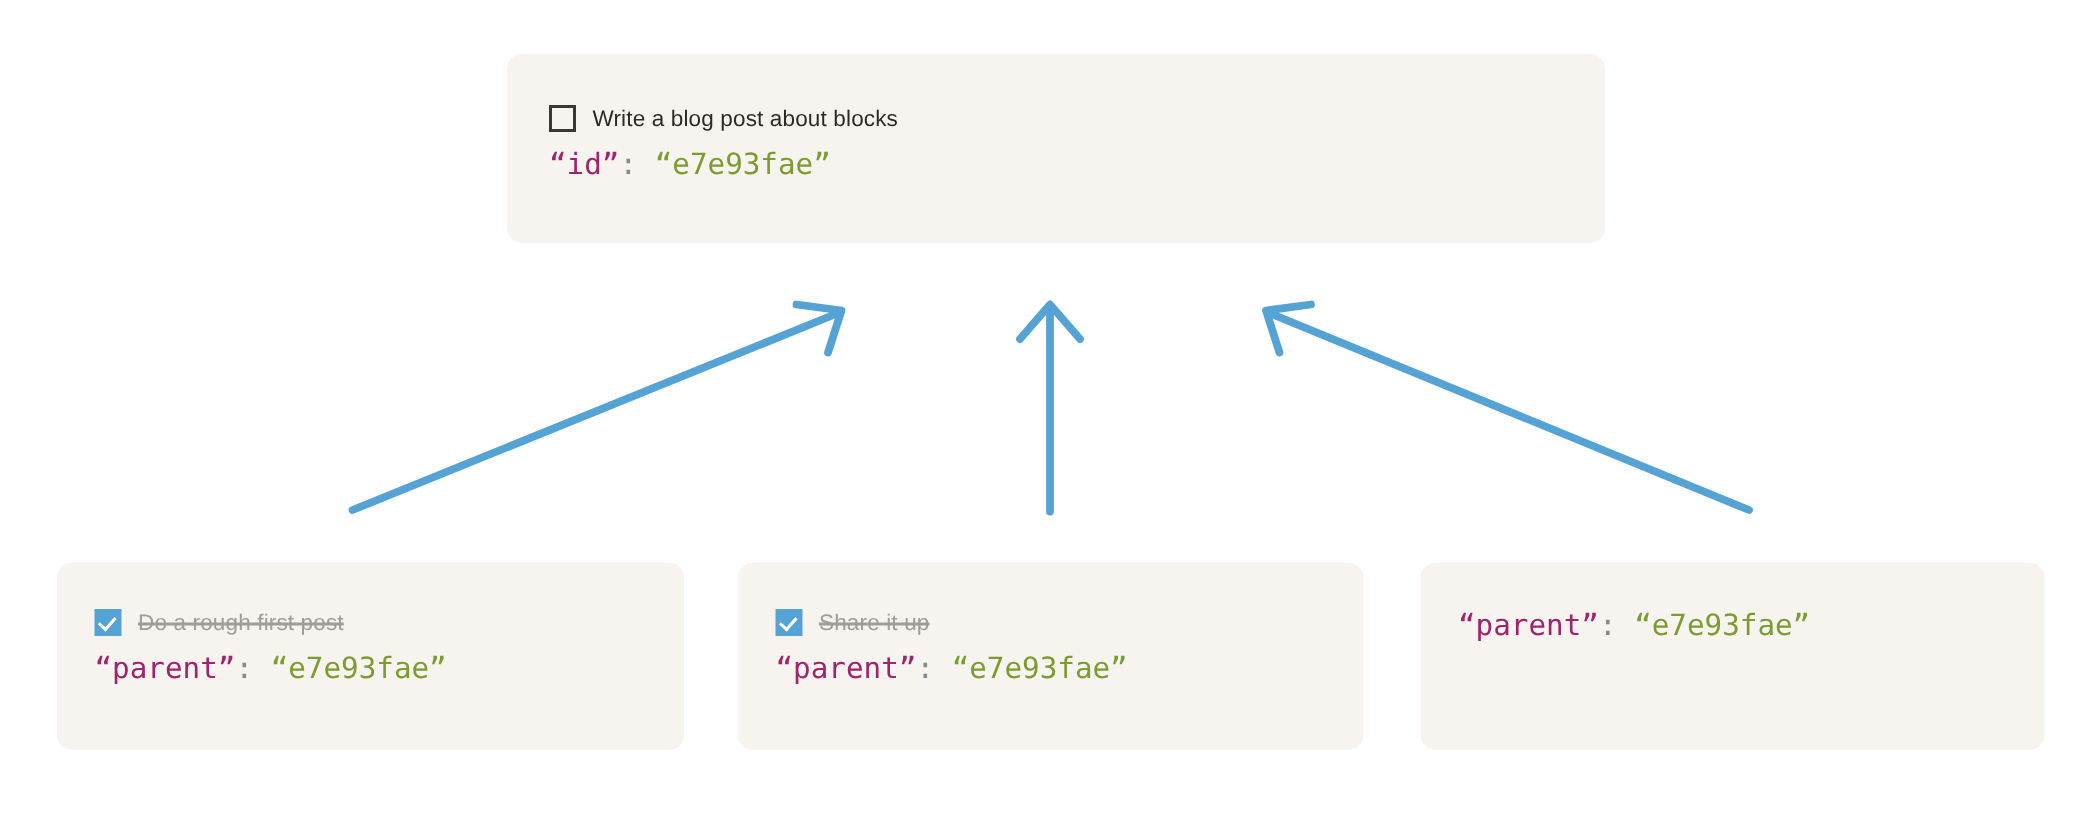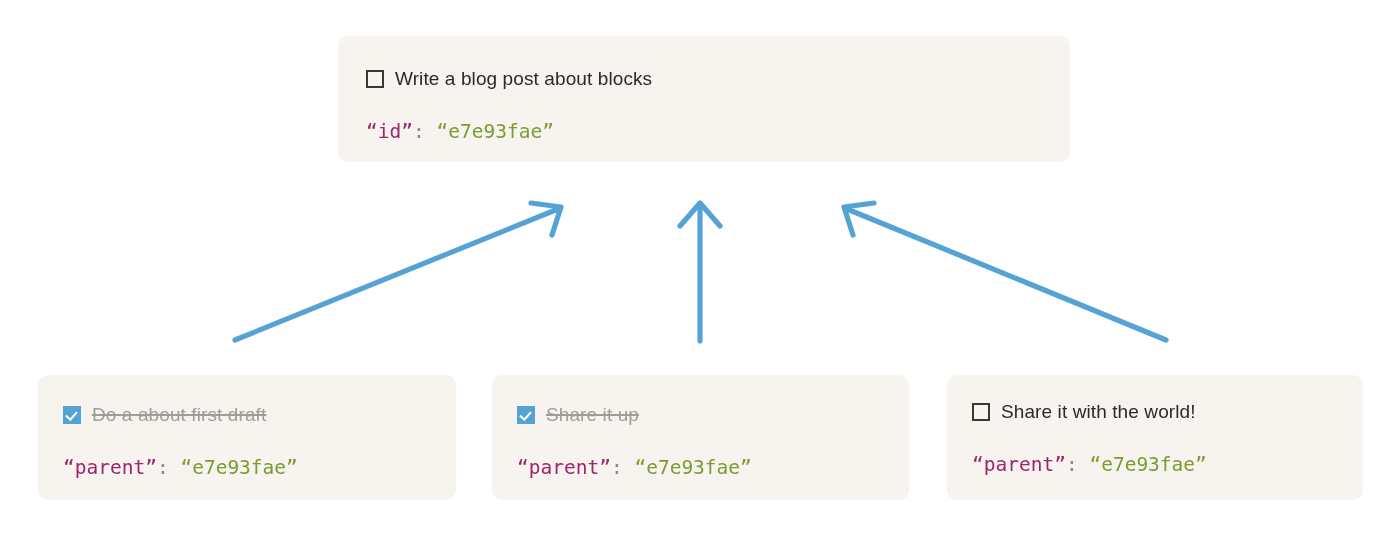--- a/index.html
+++ b/index.html
@@ -83,34 +83,34 @@
     left: 5px;
     top: 3px;
     width: 5px;
     height: 9px;
     border: solid #ffffff;
     border-width: 0 2.2px 2.2px 0;
     transform: rotate(42deg);
   }
 
   .task-label {
-    font-size: 19px;
+    font-size: 15px;
     color: #2c2a26;
     letter-spacing: 0.1px;
     white-space: nowrap;
   }
   .task-label.done {
     color: #a09c98;
     text-decoration: line-through;
     text-decoration-color: #a09c98;
     text-decoration-thickness: 1.5px;
   }
 
   .json-row {
-    margin-top: 28px;
+    margin-top: 6px;
     font-family: "DejaVu Sans Mono", monospace;
     font-size: 19.5px;
     white-space: nowrap;
     letter-spacing: 0px;
   }
   .json-key   { color: #a0246c; }
   .json-colon { color: #8a8a8a; }
   .json-value { color: #7d9b31; }
   .json-gap   { color: transparent; }
 
@@ -179,21 +179,21 @@
       <div class="json-row">
         <span class="json-key">“id”</span><span class="json-colon">:</span><span class="json-gap">&nbsp;</span><span class="json-value">“e7e93fae”</span>
       </div>
     </div>
   </div>
 
   <div class="card" id="card-child-1">
     <div class="card-inner">
       <div class="task-row">
         <span class="checkbox-checked"></span>
-        <span class="task-label done">Do a about first draft</span>
+        <span class="task-label done">Do a rough first post</span>
       </div>
       <div class="json-row">
         <span class="json-key">“parent”</span><span class="json-colon">:</span><span class="json-gap">&nbsp;</span><span class="json-value">“e7e93fae”</span>
       </div>
     </div>
   </div>
 
   <div class="card" id="card-child-2">
     <div class="card-inner">
       <div class="task-row">
@@ -201,23 +201,19 @@
         <span class="task-label done">Share it up</span>
       </div>
       <div class="json-row">
         <span class="json-key">“parent”</span><span class="json-colon">:</span><span class="json-gap">&nbsp;</span><span class="json-value">“e7e93fae”</span>
       </div>
     </div>
   </div>
 
   <div class="card" id="card-child-3">
     <div class="card-inner">
-      <div class="task-row">
-        <span class="checkbox-empty"></span>
-        <span class="task-label">Share it with the world!</span>
-      </div>
       <div class="json-row">
         <span class="json-key">“parent”</span><span class="json-colon">:</span><span class="json-gap">&nbsp;</span><span class="json-value">“e7e93fae”</span>
       </div>
     </div>
   </div>
 
 </div>
 
 </body></html>

